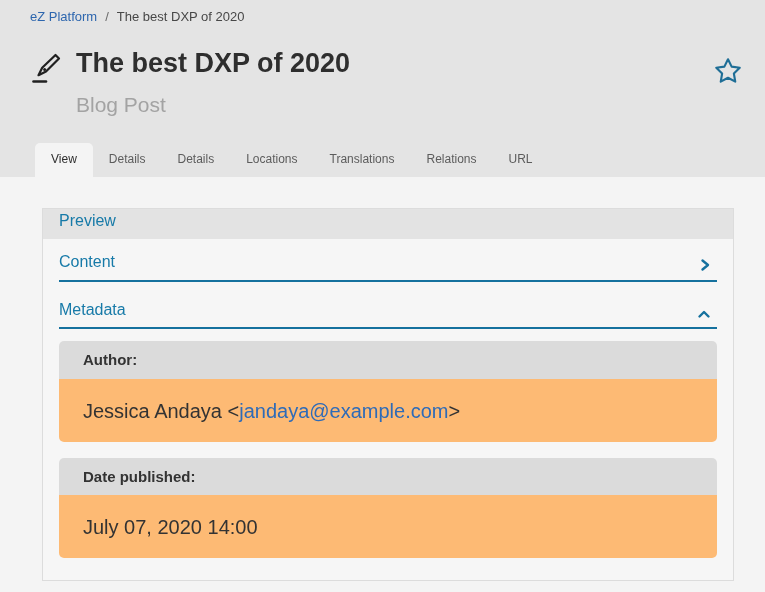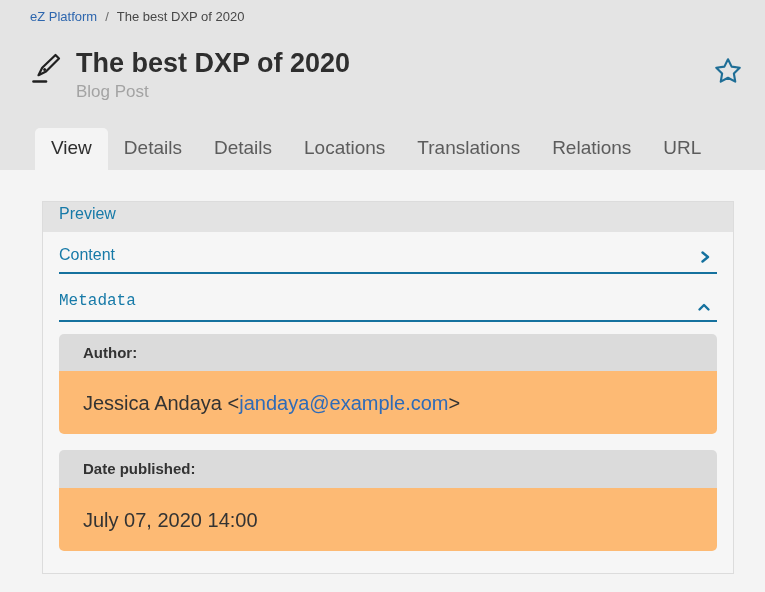--- a/index.html
+++ b/index.html
@@ -38,44 +38,44 @@
   }
   .edit-icon-wrap { margin-top: 4px; width: 32px; flex: 0 0 32px; }
   .title-block { margin-left: 14px; }
   .page-title {
     font-size: 27px;
     font-weight: bold;
     color: #2e2e2e;
     line-height: 1.15;
   }
   .content-type {
-    font-size: 17px;
+    font-size: 21px;
     color: #a3a3a3;
-    margin-top: 3px;
+    margin-top: 14px;
   }
   .bookmark-btn {
     margin-left: auto;
     margin-top: 6px;
     background: none;
     border: none;
     cursor: pointer;
     padding: 2px;
   }
 
   
   .tabs {
     display: flex;
     margin-top: 26px;
     padding-left: 5px;
   }
   .tab {
     background: none;
     border: none;
     font-family: inherit;
-    font-size: 19px;
+    font-size: 12px;
     color: #5c5c5c;
     padding: 10px 16px 11px;
     cursor: pointer;
     line-height: 1.1;
   }
   .tab.active {
     background: #f4f4f4;
     border-radius: 5px 5px 0 0;
     color: #2e2e2e;
   }
@@ -107,21 +107,21 @@
     border: none;
     border-bottom: 2px solid #15719e;
     font-family: inherit;
     font-size: 16px;
     color: #177aa8;
     padding: 13px 6px 8px 0;
     cursor: pointer;
     text-align: left;
     line-height: 1.2;
   }
-  .collapsible + .collapsible { margin-top: 5px; font-family: Liberation Mono, monospace; }
+  .collapsible + .collapsible { margin-top: 5px; }
 
   .field-group { margin-top: 12px; }
   .field-group + .field-group { margin-top: 16px; }
   .field-label {
     background: #dbdbdb;
     border-radius: 5px 5px 0 0;
     padding: 10px 24px 9px;
     font-size: 15px;
     font-weight: bold;
     color: #333;

